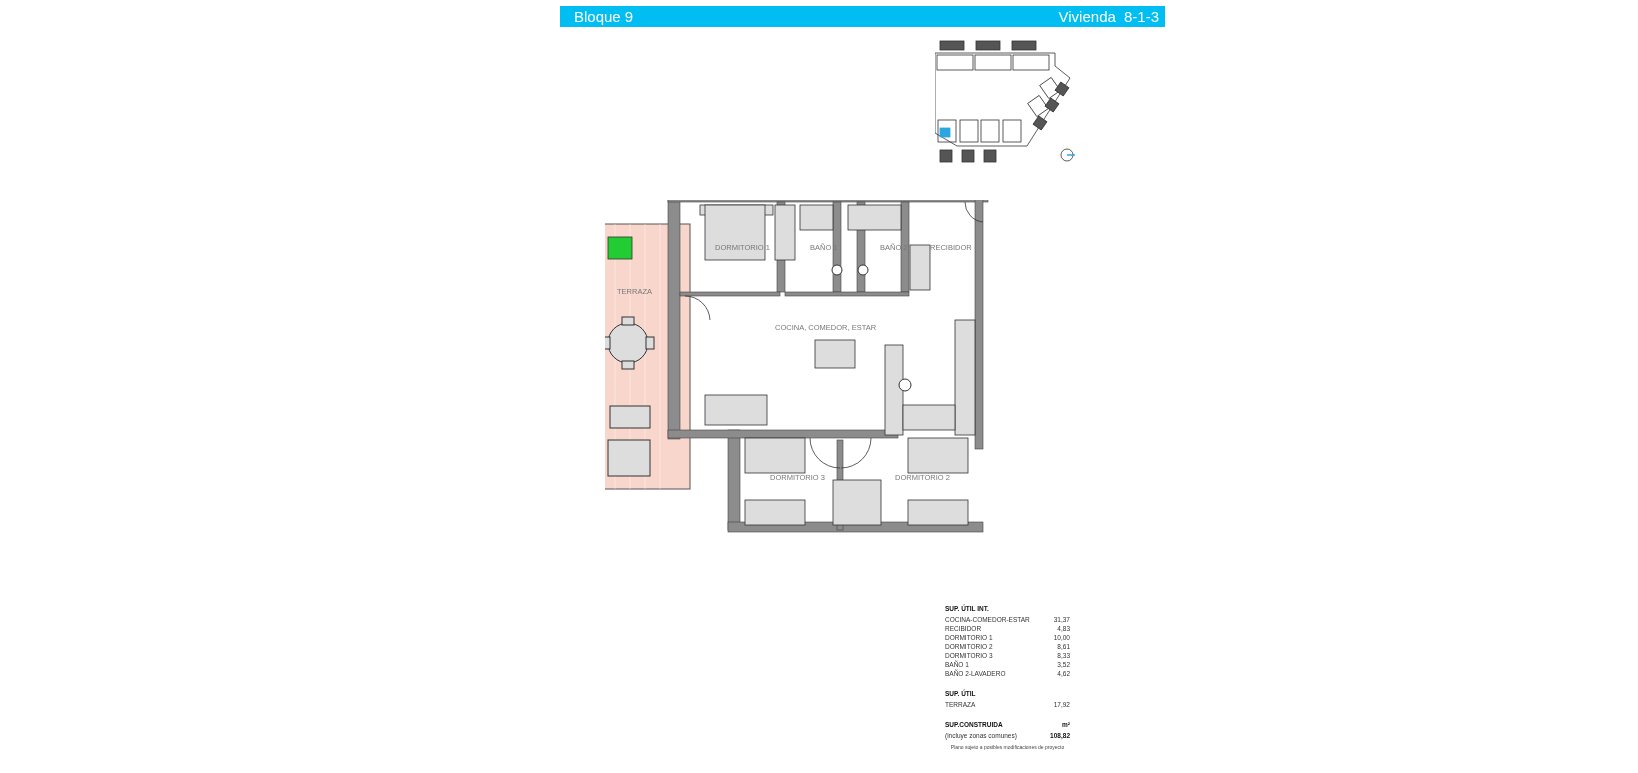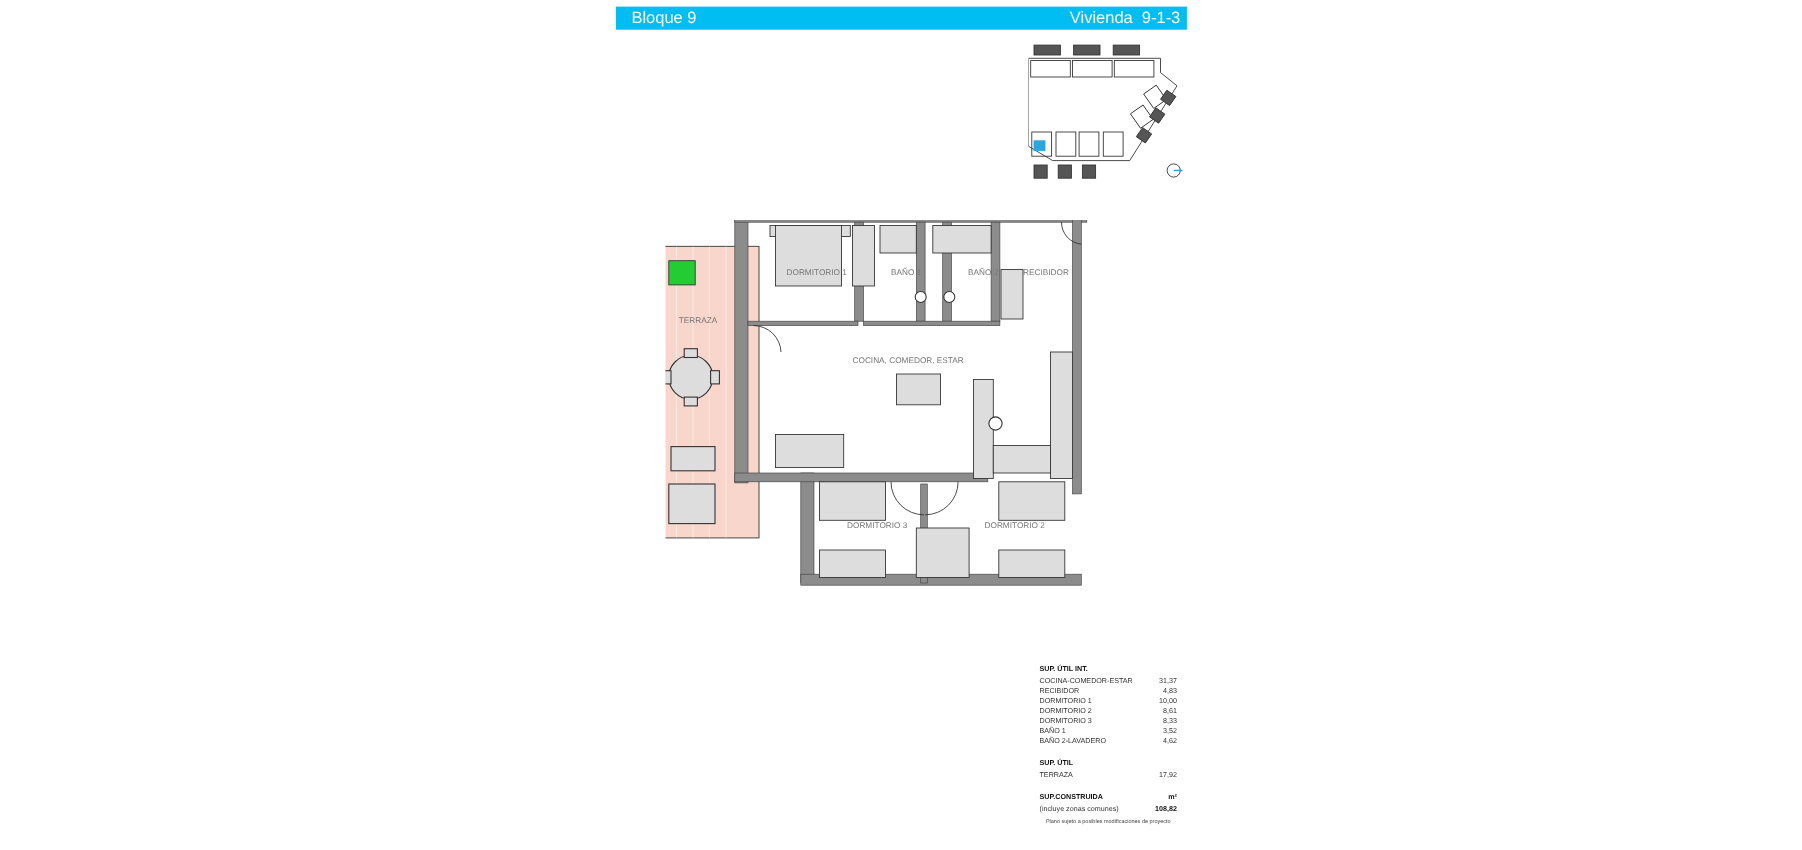--- a/index.html
+++ b/index.html
@@ -1,35 +1,35 @@
 <!DOCTYPE html>
 <html><head>
   <meta charset="utf-8">
   <style>
     html, body { margin:0; padding:0; background:#ffffff; }
     body { width:1638px; height:773px; position:relative; overflow:hidden; font-family:"Liberation Sans", sans-serif; }
-    .header { position:absolute; left:560px; top:6px; width:519px; height:21px; background:#00bdf2; color:#ffffff; font-size:15px; line-height:21px; }
+    .header { position:absolute; left:560px; top:6px; width:605px; height:21px; background:#00bdf2; color:#ffffff; font-size:15px; line-height:21px; }
     .header .left { position:absolute; left:14px; top:0; }
     .header .right { position:absolute; right:6px; top:0; word-spacing:4px; }
     .keymap { position:absolute; left:935px; top:38px; width:145px; height:135px; }
     .plan { position:absolute; left:605px; top:200px; width:425px; height:375px; }
     .lbl { font-size:7.5px; fill:#777; font-family:"Liberation Sans", sans-serif; }
     .table { position:absolute; left:945px; top:603px; width:125px; font-size:6.5px; color:#333; }
     .table .row { display:flex; justify-content:space-between; height:9px; line-height:9px; }
     .table .hd { font-weight:bold; color:#111; height:12px; line-height:12px; }
     .table .gap { height:10px; }
     .table .note { font-size:5px; text-align:center; margin-top:4px; color:#444; }
     .table .bold { font-weight:bold; color:#111; }
   </style>
 </head>
 <body>
 
 <div class="header">
   <span class="left">Bloque 9</span>
-  <span class="right">Vivienda  9-1-3</span>
+  <span class="right">Vivienda  8-1-3</span>
 </div>
 
 <svg class="keymap" viewBox="0 0 145 135">
   <g fill="none" stroke="#333" stroke-width="0.8">
     <g>
       <rect x="5" y="3" width="24" height="9" fill="#555"></rect>
         <rect x="41" y="3" width="24" height="9" fill="#555"></rect>
         <rect x="77" y="3" width="24" height="9" fill="#555"></rect>
     </g>
     <polygon points="0,15 120,15 120,28 135,40 92,108 22,108 0,95"></polygon>

